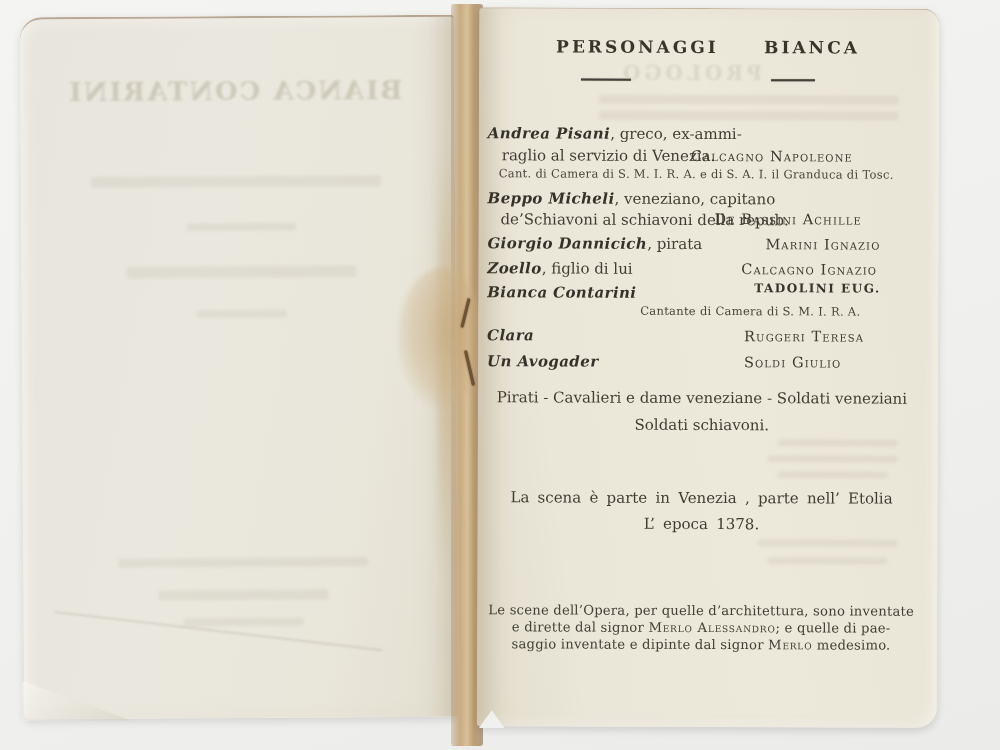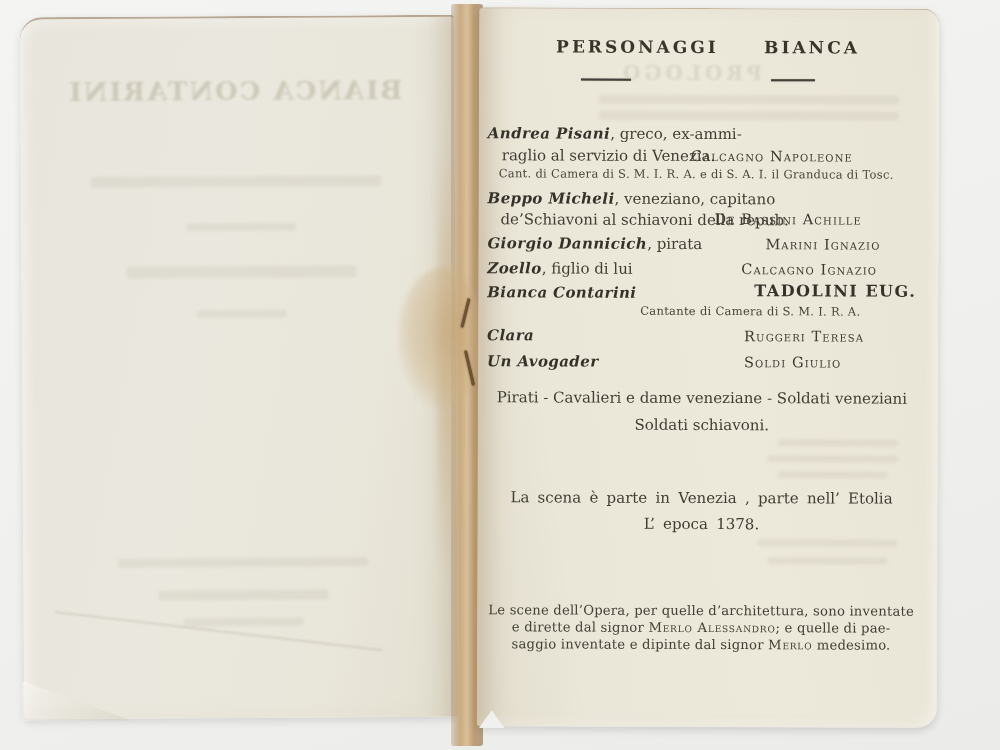--- a/index.html
+++ b/index.html
@@ -49,21 +49,21 @@
     background:#f0f0ee;clip-path:polygon(0 100%,50% 0,100% 100%);}
 
   .rp-el{position:absolute;white-space:nowrap;}
   .hdr{font-size:17px;font-weight:bold;letter-spacing:3px;color:#38352b;}
   .rule{position:absolute;height:2px;background:#44413a;box-shadow:0 0 1px rgba(60,55,45,.6);}
   .bleed-right{font-size:20px;font-weight:bold;letter-spacing:4px;opacity:.18;}
 
   .body-txt{font-size:15px;color:#3f3c31;}
   .cname{font-weight:bold;letter-spacing:.4px;color:#35322a;font-style:italic;}
   .actor{font-variant:small-caps;letter-spacing:1.1px;font-size:14.5px;color:#3c392f;}
-  .actor-big{font-size:16px;font-weight:bold;letter-spacing:1.5px;color:#35322a;}
+  .actor-big{font-size:12px;font-weight:bold;letter-spacing:1.5px;color:#35322a;}
   .note-sm{font-size:11.5px;letter-spacing:.3px;color:#47443a;}
   .centered{left:4px;width:440px;text-align:center;}
   .wide-ws{word-spacing:3.5px;}
   .note-par{font-size:13.2px;letter-spacing:.2px;color:#434035;}
   .sc{font-variant:small-caps;letter-spacing:.8px;}
 </style>
 </head>
 <body>
 
 <div id="stage">

